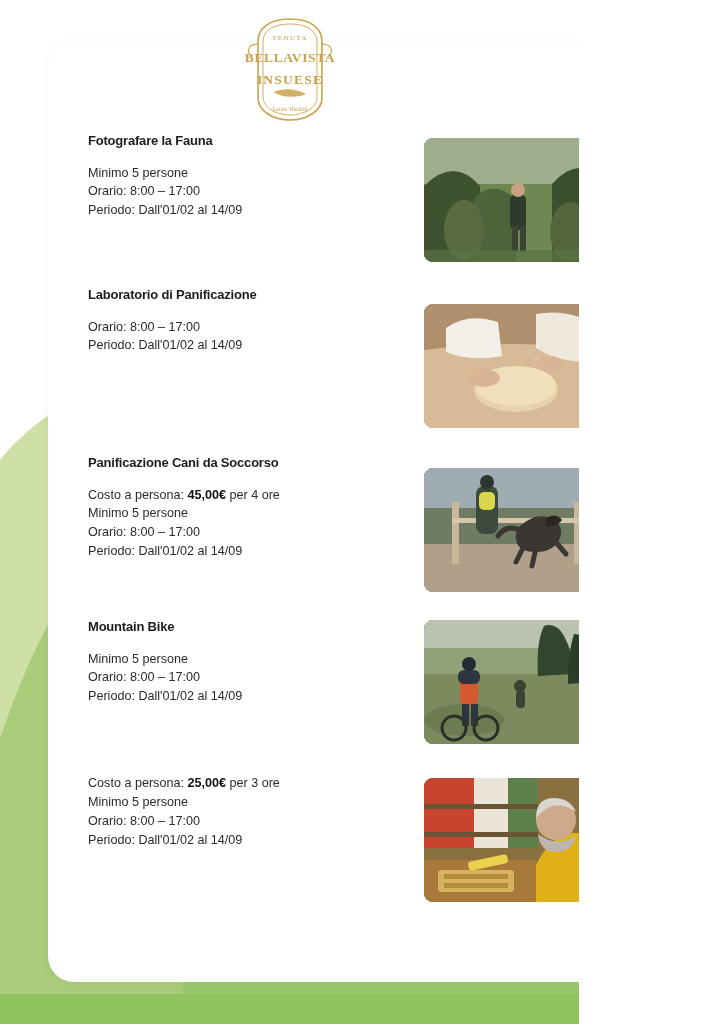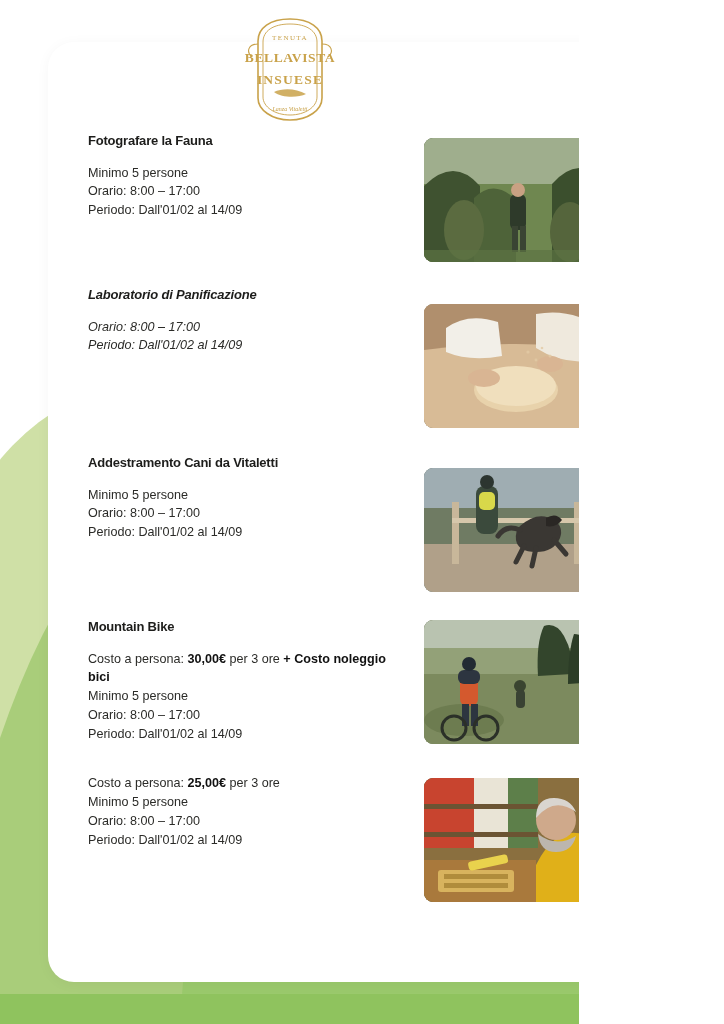--- a/index.html
+++ b/index.html
@@ -155,21 +155,21 @@
           <ellipse cx="146" cy="94" rx="20" ry="30" fill="#55653c"></ellipse>
           <rect x="86" y="56" width="16" height="36" rx="6" fill="#2e3a2a"></rect>
           <circle cx="94" cy="52" r="7" fill="#c9a183"></circle>
           <rect x="88" y="88" width="6" height="26" fill="#3a4433"></rect>
           <rect x="96" y="88" width="6" height="26" fill="#3a4433"></rect>
           <rect x="0" y="112" width="184" height="12" fill="#5d7343" opacity="0.7"></rect>
         </svg>
       </div>
     </div>
 
-    <div class="activity" style="min-height:162px;font-style:italic;">
+    <div class="activity" style="min-height:162px;">
       <div class="act-text">
         <div class="act-title">Laboratorio di Panificazione</div>
         <div class="act-line">Orario: 8:00 – 17:00</div>
         <div class="act-line">Periodo: Dall'01/02 al 14/09</div>
       </div>
       <div class="act-photo" style="top:18px;">
         <svg viewBox="0 0 184 124" preserveAspectRatio="none">
           <rect width="184" height="124" fill="#c8a583"></rect>
           <rect y="0" width="184" height="52" fill="#b08f6d"></rect>
           <path d="M0 46 Q92 34 184 46 L184 124 L0 124Z" fill="#d8bb96"></path>
@@ -184,21 +184,24 @@
               <circle cx="112" cy="56" r="1.4"></circle>
             <circle cx="118" cy="44" r="1.3"></circle>
               <circle cx="126" cy="52" r="1.5"></circle>
           </g>
         </svg>
       </div>
     </div>
 
     <div class="activity" style="min-height:158px;">
       <div class="act-text">
-        <div class="act-title">Addestramento Cani da Vitaletti</div>
+        <div class="act-title">Panificazione Cani da Soccorso</div>
+        <div class="act-line">
+          <span>Costo a persona: </span><b>45,00€</b><span> per 4 ore</span>
+        </div>
         <div class="act-line">Minimo 5 persone</div>
         <div class="act-line">Orario: 8:00 – 17:00</div>
         <div class="act-line">Periodo: Dall'01/02 al 14/09</div>
       </div>
       <div class="act-photo" style="top:14px;">
         <svg viewBox="0 0 184 124" preserveAspectRatio="none">
           <rect width="184" height="124" fill="#8e9a9e"></rect>
           <rect width="184" height="46" fill="#9fadb2"></rect>
           <rect y="40" width="184" height="40" fill="#6f7b63"></rect>
           <rect y="76" width="184" height="48" fill="#b0a089"></rect>
@@ -212,23 +215,20 @@
           <path d="M122 50 q10 -6 16 2 q-6 8 -16 6Z" fill="#2a2724"></path>
           <path d="M100 78 l-8 16 M112 80 l-4 18 M130 72 l12 14" stroke="#3a3733" stroke-width="5" stroke-linecap="round"></path>
           <path d="M96 62 q-14 -6 -22 6" stroke="#3a3733" stroke-width="5" fill="none" stroke-linecap="round"></path>
         </svg>
       </div>
     </div>
 
     <div class="activity" style="min-height:150px;">
       <div class="act-text">
         <div class="act-title">Mountain Bike</div>
-        <div class="act-line">
-          <span>Costo a persona: </span><b>30,00€</b><span> per 3 ore </span><b>+ Costo noleggio bici</b>
-        </div>
         <div class="act-line">Minimo 5 persone</div>
         <div class="act-line">Orario: 8:00 – 17:00</div>
         <div class="act-line">Periodo: Dall'01/02 al 14/09</div>
       </div>
       <div class="act-photo" style="top:2px;">
         <svg viewBox="0 0 184 124" preserveAspectRatio="none">
           <rect width="184" height="124" fill="#8b9472"></rect>
           <rect width="184" height="34" fill="#b9c3b0"></rect>
           <rect y="28" width="184" height="30" fill="#93a178"></rect>
           <rect y="54" width="184" height="70" fill="#7c8a5e"></rect>

